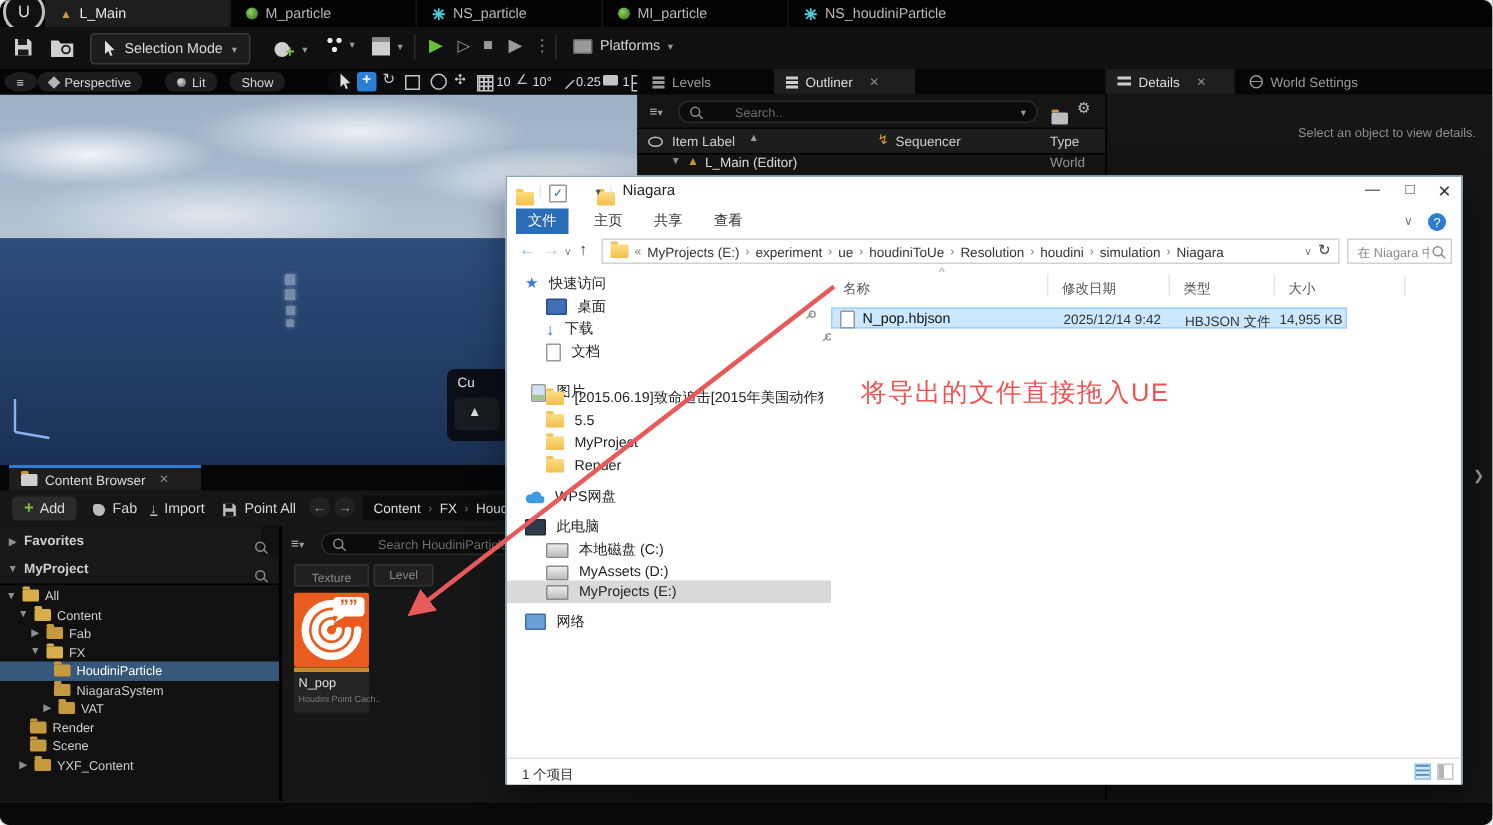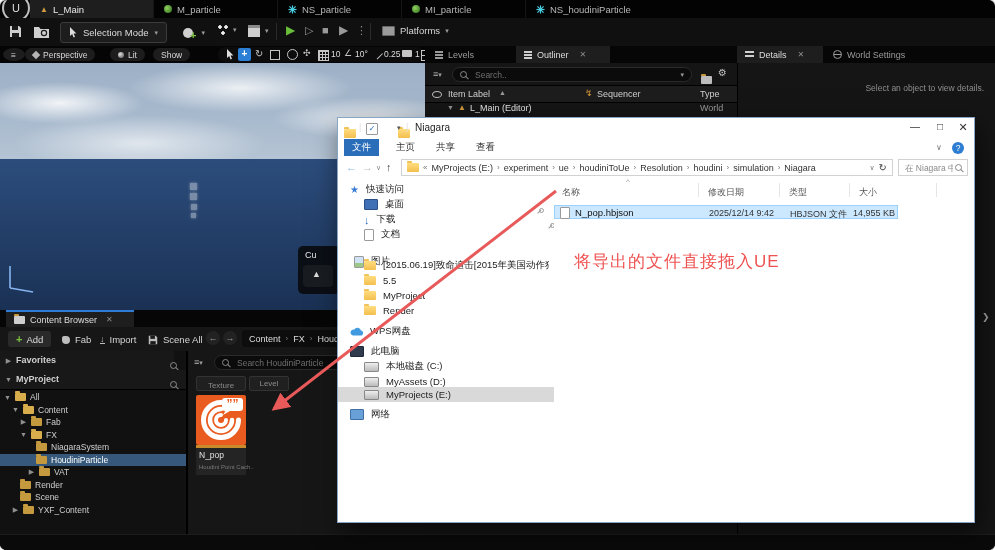--- a/index.html
+++ b/index.html
@@ -27,21 +27,21 @@
     radial-gradient(ellipse 180px 40px at 140px 80px,rgba(255,255,255,.6),rgba(255,255,255,0) 70%),
     linear-gradient(180deg,#9db0c6 0%,#a7b9cd 55%,#b5c4d4 100%);}
   .sea{left:0;top:113px;width:425px;height:151px;background:linear-gradient(180deg,#2c4d7c 0%,#24406a 45%,#1a3154 100%);}
   .particle{background:rgba(255,255,255,.38);box-shadow:0 0 3px rgba(255,255,255,.4);}
   .cuover{background:rgba(10,12,16,.93);border-radius:5px;}
   
   .paneltabs{background:#060606;}
   .ptab{height:17px;display:flex;align-items:center;gap:5px;padding:0 8px;font-size:9px;color:#9a9a9a;box-sizing:border-box;}
   .ptab.active{background:#1e1e1e;color:#ddd;}
   .panelbody{background:#151515;}
-  .searchbox{background:#0b0b0b;border:1px solid #2a2a2a;border-radius:8px;display:flex;align-items:center;gap:5px;padding:0 7px;box-sizing:border-box;}
+  .searchbox{background:#0b0b0b;border:1px solid #2a2a2a;border-radius:8px;display:flex;align-items:center;gap:20px;padding:0 7px;box-sizing:border-box;}
   .searchbox input{background:transparent;border:none;outline:none;color:#bbb;font-size:8.5px;width:100%;font-family:inherit;}
   .searchbox input::placeholder{color:#6f6f6f;}
   .colhead{background:#1d1d1d;border-top:1px solid #000;border-bottom:1px solid #000;color:#cfcfcf;font-size:9px;}
   .mag{display:inline-block;width:8px;height:8px;position:relative;flex:0 0 auto;}
   .mag::before{content:"";position:absolute;width:5px;height:5px;border:1.2px solid #8a8a8a;border-radius:50%;left:0;top:0;}
   .mag::after{content:"";position:absolute;width:3.5px;height:1.3px;background:#8a8a8a;transform:rotate(45deg);left:4.5px;top:6px;}
   
   .cbchip{background:#202020;border:1px solid #333;border-radius:2px;color:#8b8b8b;font-size:8px;display:flex;align-items:center;justify-content:center;}
   .treerow{height:12.5px;display:flex;align-items:center;gap:4px;color:#cfcfcf;font-size:8.5px;}
   .folder{display:inline-block;width:11px;height:8px;background:#c59a3e;border-radius:1px;position:relative;flex:0 0 auto;}
@@ -295,21 +295,21 @@
       <div class="r toolbtn" style="left:100px;top:7px;">
         <span style="color:#bdbdbd;font-size:9px;border-bottom:1.4px solid #bdbdbd;line-height:8px;">↓</span>
         <span class="tx">Import</span>
       </div>
       <div class="r toolbtn" style="left:148px;top:7px;">
         <svg width="10" height="10" viewBox="0 0 13 13">
               <path d="M1 1 h9 l2 2 v9 h-11 z" fill="#bdbdbd"></path>
               <rect x="3" y="1" width="6" height="4" fill="#1a1a1a"></rect>
               <rect x="3" y="8" width="7" height="4" fill="#1a1a1a"></rect>
             </svg>
-        <span class="tx">Scene All</span>
+        <span class="tx">Point All</span>
       </div>
       <span class="r" style="left:206px;top:4px;width:14px;height:14px;border-radius:50%;background:#222;color:#9a9a9a;font-size:9px;text-align:center;line-height:14px;">←</span>
       <span class="r" style="left:223px;top:4px;width:14px;height:14px;border-radius:50%;background:#222;color:#9a9a9a;font-size:9px;text-align:center;line-height:14px;">→</span>
       <div class="r" style="left:242px;top:3px;width:183px;height:17px;background:#0d0d0d;border-radius:3px;display:flex;align-items:center;gap:5px;padding:0 7px;box-sizing:border-box;">
         <span class="tx" style="color:#ddd;font-size:9px;">Content</span>
         <span style="color:#777;font-size:8px;">›</span>
         <span class="tx" style="color:#ddd;font-size:9px;">FX</span>
         <span style="color:#777;font-size:8px;">›</span>
         <span class="tx" style="color:#ddd;font-size:9px;">HoudiniParti</span>
       </div>
@@ -340,27 +340,27 @@
         <div class="treerow" style="padding-left:20px;">
               <span class="arrow">▶</span>
               <span class="folder"></span>
               <span class="tx">Fab</span>
             </div>
         <div class="treerow" style="padding-left:20px;">
               <span class="arrow">▼</span>
               <span class="folder open"></span>
               <span class="tx">FX</span>
             </div>
+        <div class="treerow" style="padding-left:36px;background:#36587a;">
+              <span class="folder"></span>
+              <span class="tx" style="color:#fff;">HoudiniParticle</span>
+            </div>
         <div class="treerow" style="padding-left:36px;">
               <span class="folder"></span>
               <span class="tx">NiagaraSystem</span>
-            </div>
-        <div class="treerow" style="padding-left:36px;background:#36587a;">
-              <span class="folder"></span>
-              <span class="tx" style="color:#fff;">HoudiniParticle</span>
             </div>
         <div class="treerow" style="padding-left:28px;">
               <span class="arrow">▶</span>
               <span class="folder"></span>
               <span class="tx">VAT</span>
             </div>
         <div class="treerow" style="padding-left:20px;">
               <span class="folder"></span>
               <span class="tx">Render</span>
             </div>
@@ -552,20 +552,25 @@
       <span class="r" style="left:382px;top:4px;width:1px;height:14px;background:#e5e5e5;"></span>
       <div class="r exsel" style="left:0;top:26px;width:344px;height:14px;box-sizing:border-box;">
         <span class="docicon r" style="left:5px;top:1px;"></span>
         <span class="r tx" style="left:20px;top:1px;color:#111;font-size:9.5px;">N_pop.hbjson</span>
         <span class="r tx" style="left:154px;top:1.5px;color:#333;font-size:9px;">2025/12/14 9:42</span>
         <span class="r tx" style="left:235px;top:1.5px;color:#333;font-size:9px;">HBJSON 文件</span>
         <span class="r tx" style="left:285px;top:1.5px;width:55px;text-align:right;color:#333;font-size:9px;">14,955 KB</span>
       </div>
     </div>
 
+    <div class="r" style="left:0;top:387px;width:636px;height:17px;background:#fff;border-top:1px solid #e0e0e0;">
+      <span class="r tx" style="left:10px;top:4px;color:#333;font-size:9px;">1 个项目</span>
+      <span class="r" style="left:605px;top:3px;width:11px;height:11px;background:#cfe8ff;border:1px solid #90c8f0;box-sizing:border-box;background-image:linear-gradient(#5a8ab8 1px,transparent 1px);background-size:3px 3px;"></span>
+      <span class="r" style="left:620px;top:3px;width:11px;height:11px;border:1px solid #c5c5c5;box-sizing:border-box;background:linear-gradient(90deg,#b5b5b5 4px,transparent 4px);"></span>
+    </div>
   </div>
 
   <svg class="r" style="left:0;top:0;width:995px;height:550px;pointer-events:none;z-index:50;" viewBox="0 0 995 550">
     <defs>
       <marker id="ah" markerWidth="9" markerHeight="8" refX="5" refY="3" orient="auto">
         <path d="M0 0 L6 3 L0 6 Z" fill="#e85a5a"></path>
       </marker>
     </defs>
     <line x1="556" y1="191" x2="274" y2="409" stroke="#e85a5a" stroke-width="3" marker-end="url(#ah)"></line>
   </svg>

